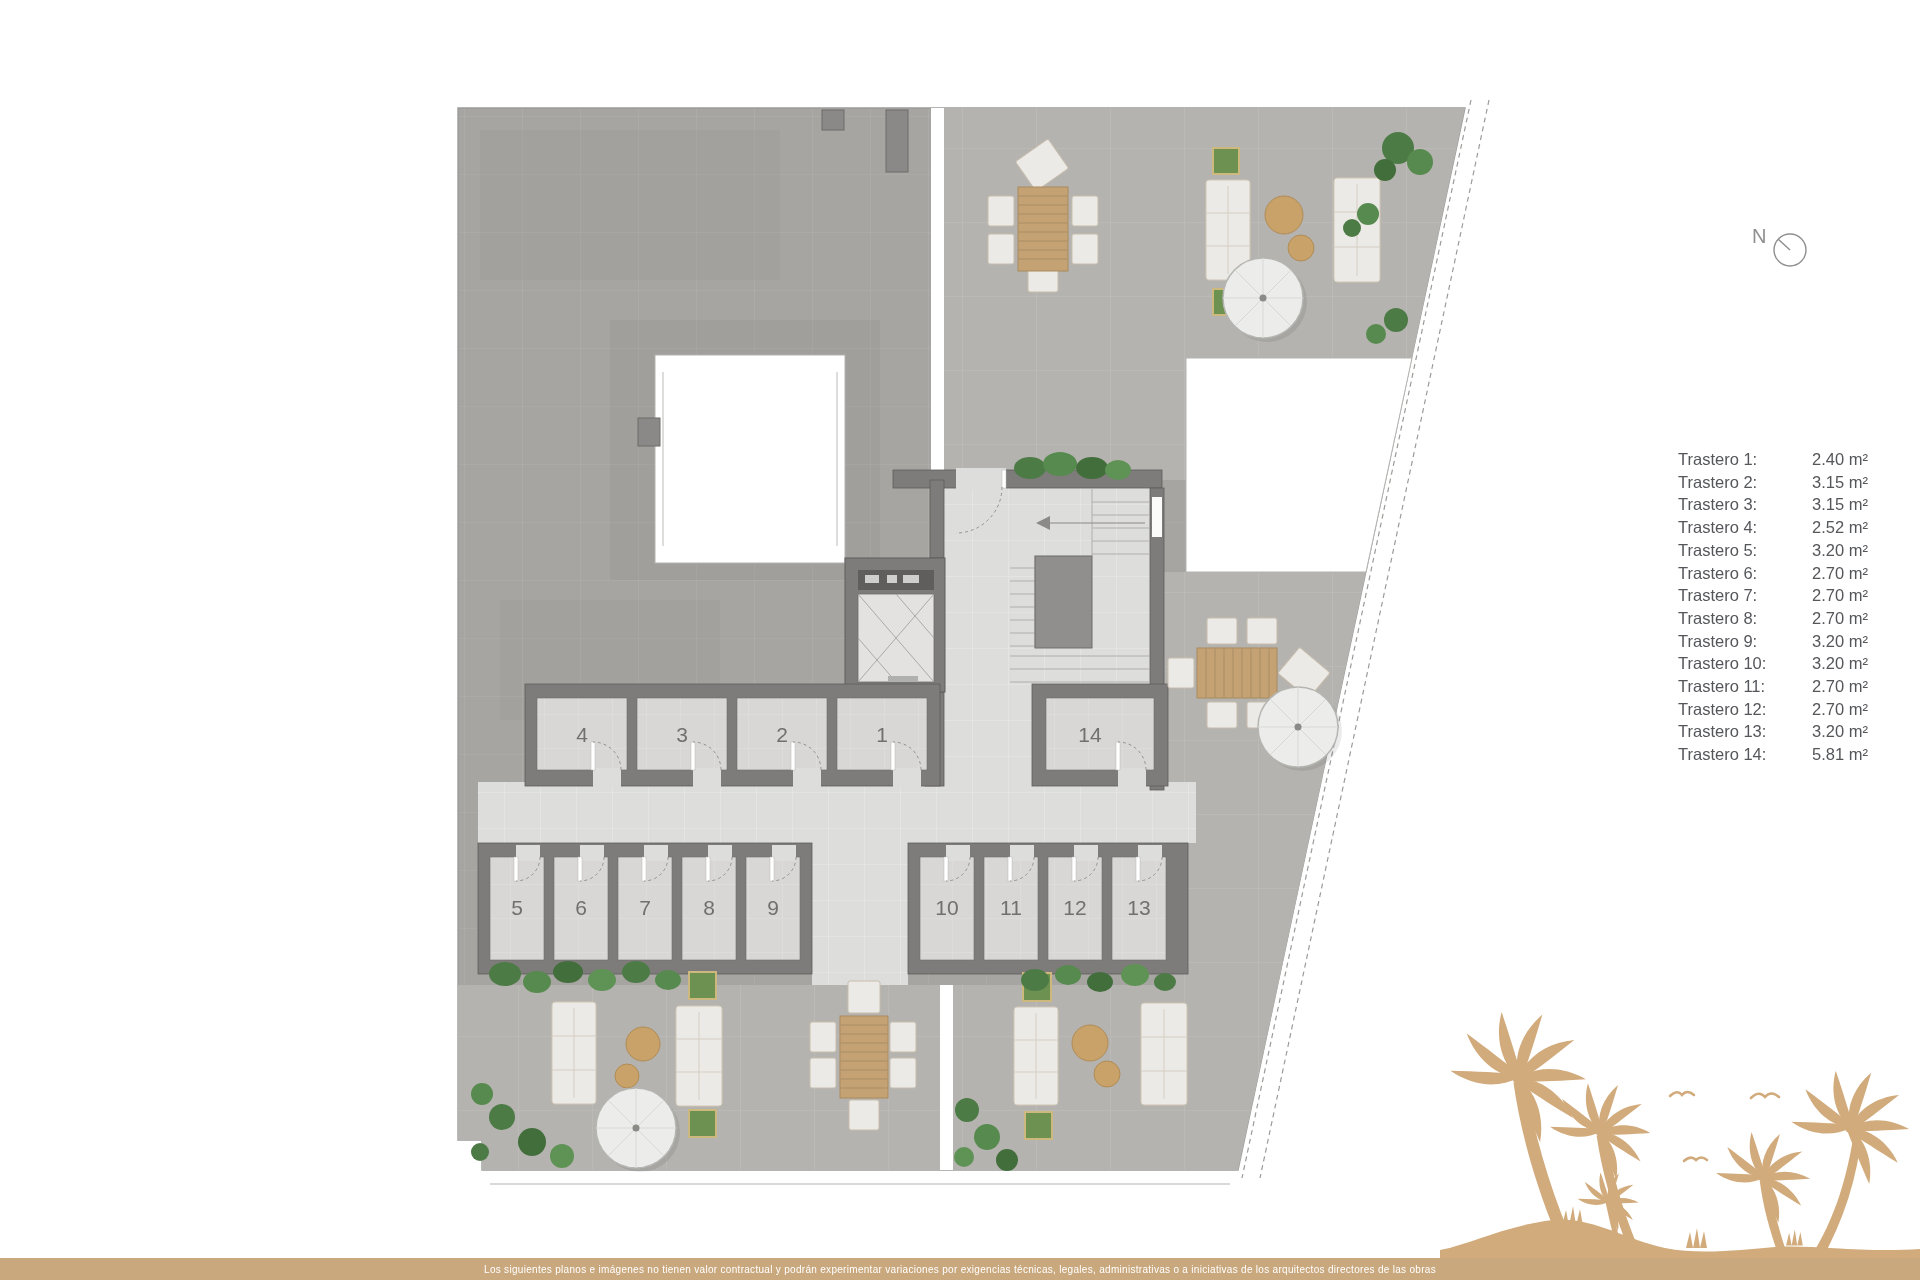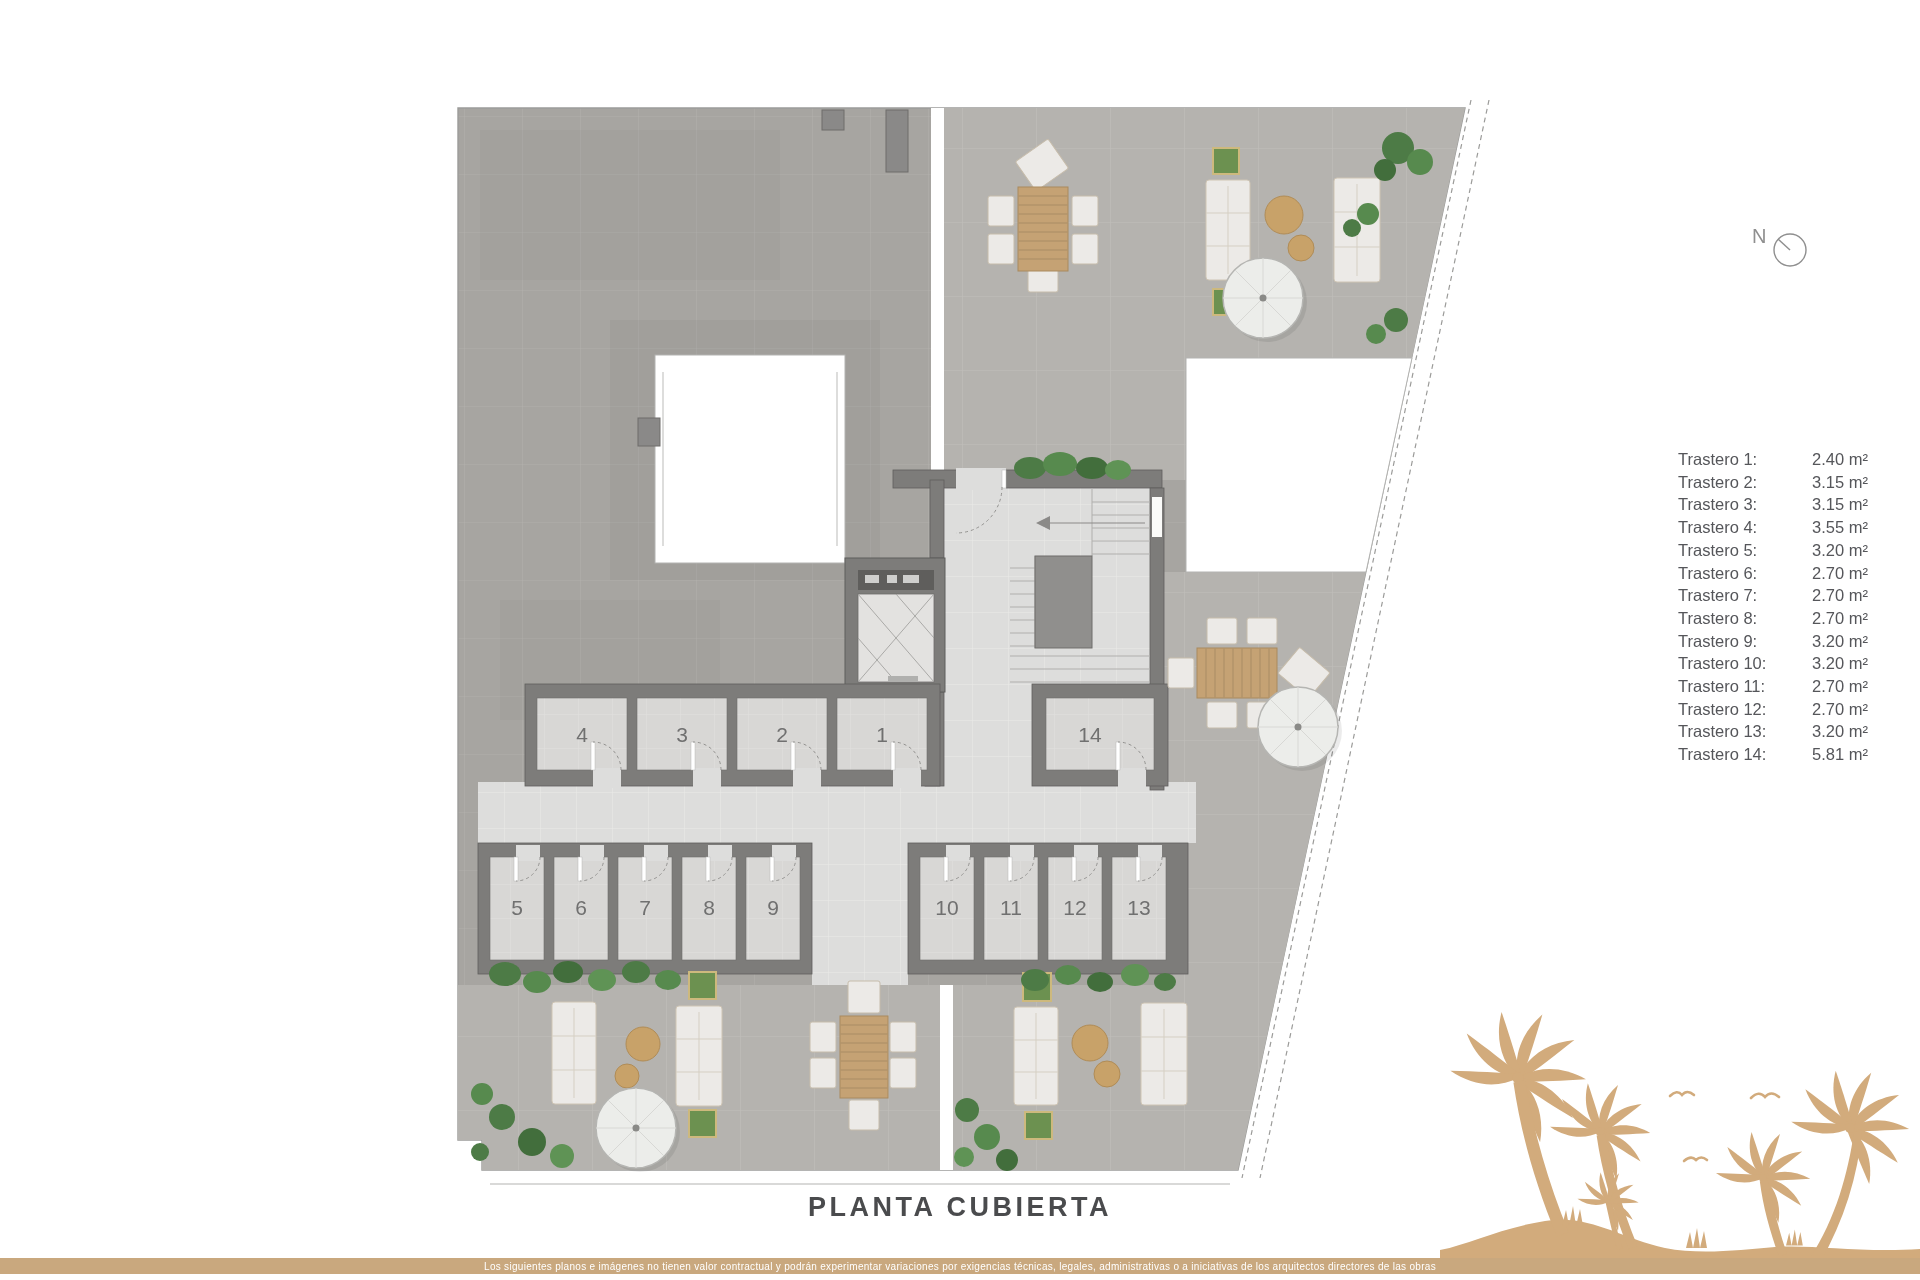--- a/index.html
+++ b/index.html
@@ -6,21 +6,21 @@
   .page{position:relative;width:1920px;height:1280px;background:#ffffff;overflow:hidden;
         font-family:"Liberation Sans", sans-serif;}
   .plan-svg{position:absolute;left:0;top:0;}
   .legend{position:absolute;left:1678px;top:448px;width:190px;color:#55565a;
           font-size:16.5px;line-height:22.7px;}
   .lrow{display:flex;white-space:nowrap;}
   .llabel{width:112px;text-align:left;}
   .lvalue{margin-left:27px;text-align:left;}
   .title{position:absolute;left:0;top:1192px;width:1920px;text-align:center;
          color:#4a4b4d;font-size:27px;font-weight:bold;letter-spacing:3.5px;}
-  .footerbar{position:absolute;left:0;top:1258px;width:1920px;height:16px;background:#c9a87e;
+  .footerbar{position:absolute;left:0;top:1258px;width:1920px;height:22px;background:#c9a87e;
              display:flex;align-items:center;justify-content:center;}
   .footerbar span{color:#ffffff;font-size:10px;letter-spacing:.3px;}
 </style>
 </head>
 <body>
 
 <div class="page">
 
 <svg class="plan-svg" width="1920" height="1280" viewBox="0 0 1920 1280" xmlns="http://www.w3.org/2000/svg">
   <defs>
@@ -446,21 +446,21 @@
   <div class="lrow">
         <span class="llabel">Trastero 2:</span>
         <span class="lvalue">3.15 m²</span>
       </div>
   <div class="lrow">
         <span class="llabel">Trastero 3:</span>
         <span class="lvalue">3.15 m²</span>
       </div>
   <div class="lrow">
         <span class="llabel">Trastero 4:</span>
-        <span class="lvalue">3.55 m²</span>
+        <span class="lvalue">2.52 m²</span>
       </div>
   <div class="lrow">
         <span class="llabel">Trastero 5:</span>
         <span class="lvalue">3.20 m²</span>
       </div>
   <div class="lrow">
         <span class="llabel">Trastero 6:</span>
         <span class="lvalue">2.70 m²</span>
       </div>
   <div class="lrow">
@@ -490,19 +490,18 @@
   <div class="lrow">
         <span class="llabel">Trastero 13:</span>
         <span class="lvalue">3.20 m²</span>
       </div>
   <div class="lrow">
         <span class="llabel">Trastero 14:</span>
         <span class="lvalue">5.81 m²</span>
       </div>
 </div>
 
-<div class="title">PLANTA CUBIERTA</div>
 
 <div class="footerbar">
   <span>Los siguientes planos e imágenes no tienen valor contractual y podrán experimentar variaciones por exigencias técnicas, legales, administrativas o a iniciativas de los arquitectos directores de las obras</span>
 </div>
 
 </div>
 
 </body></html>

